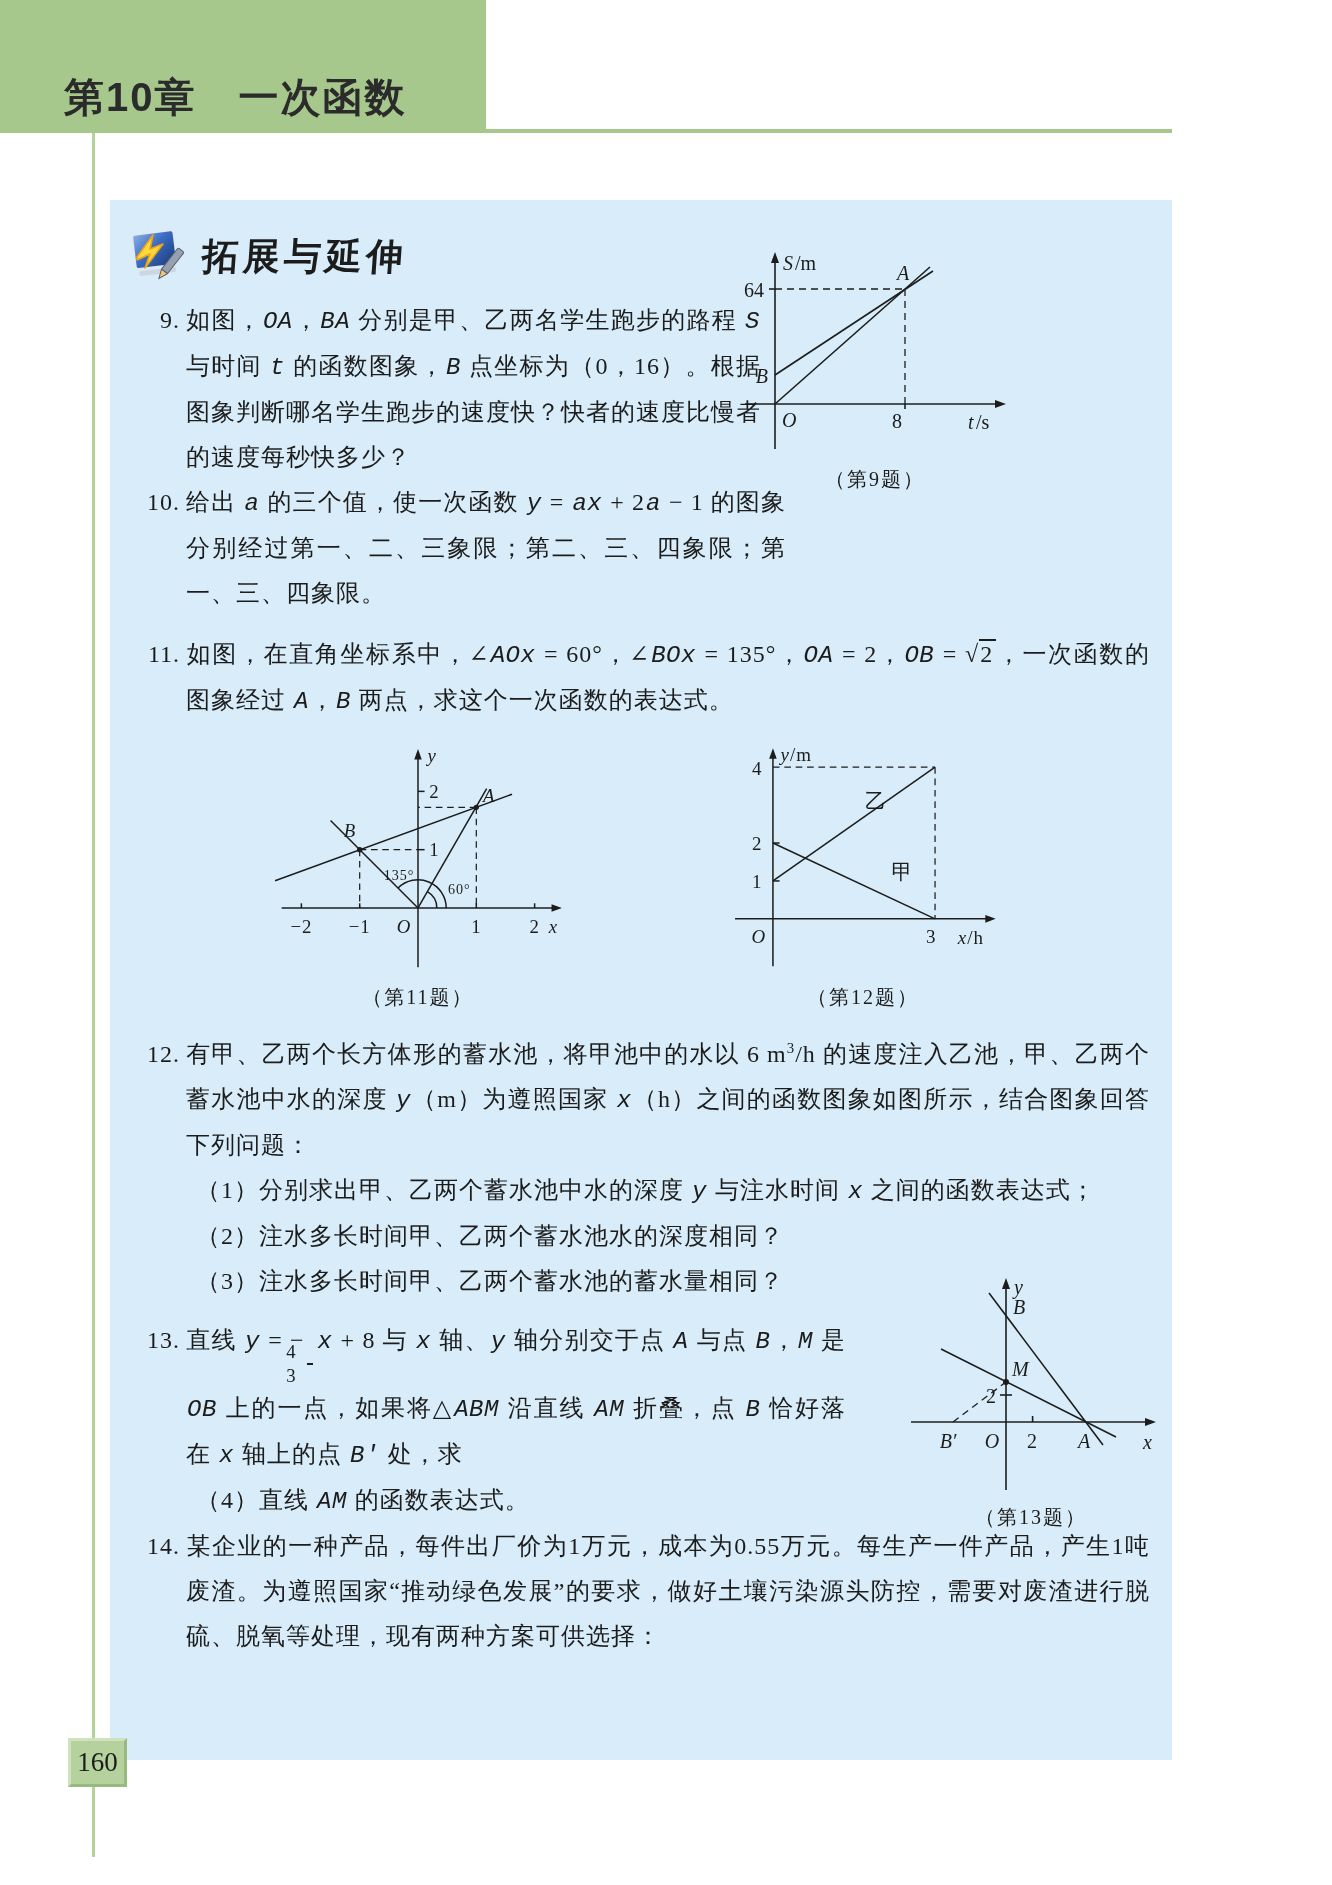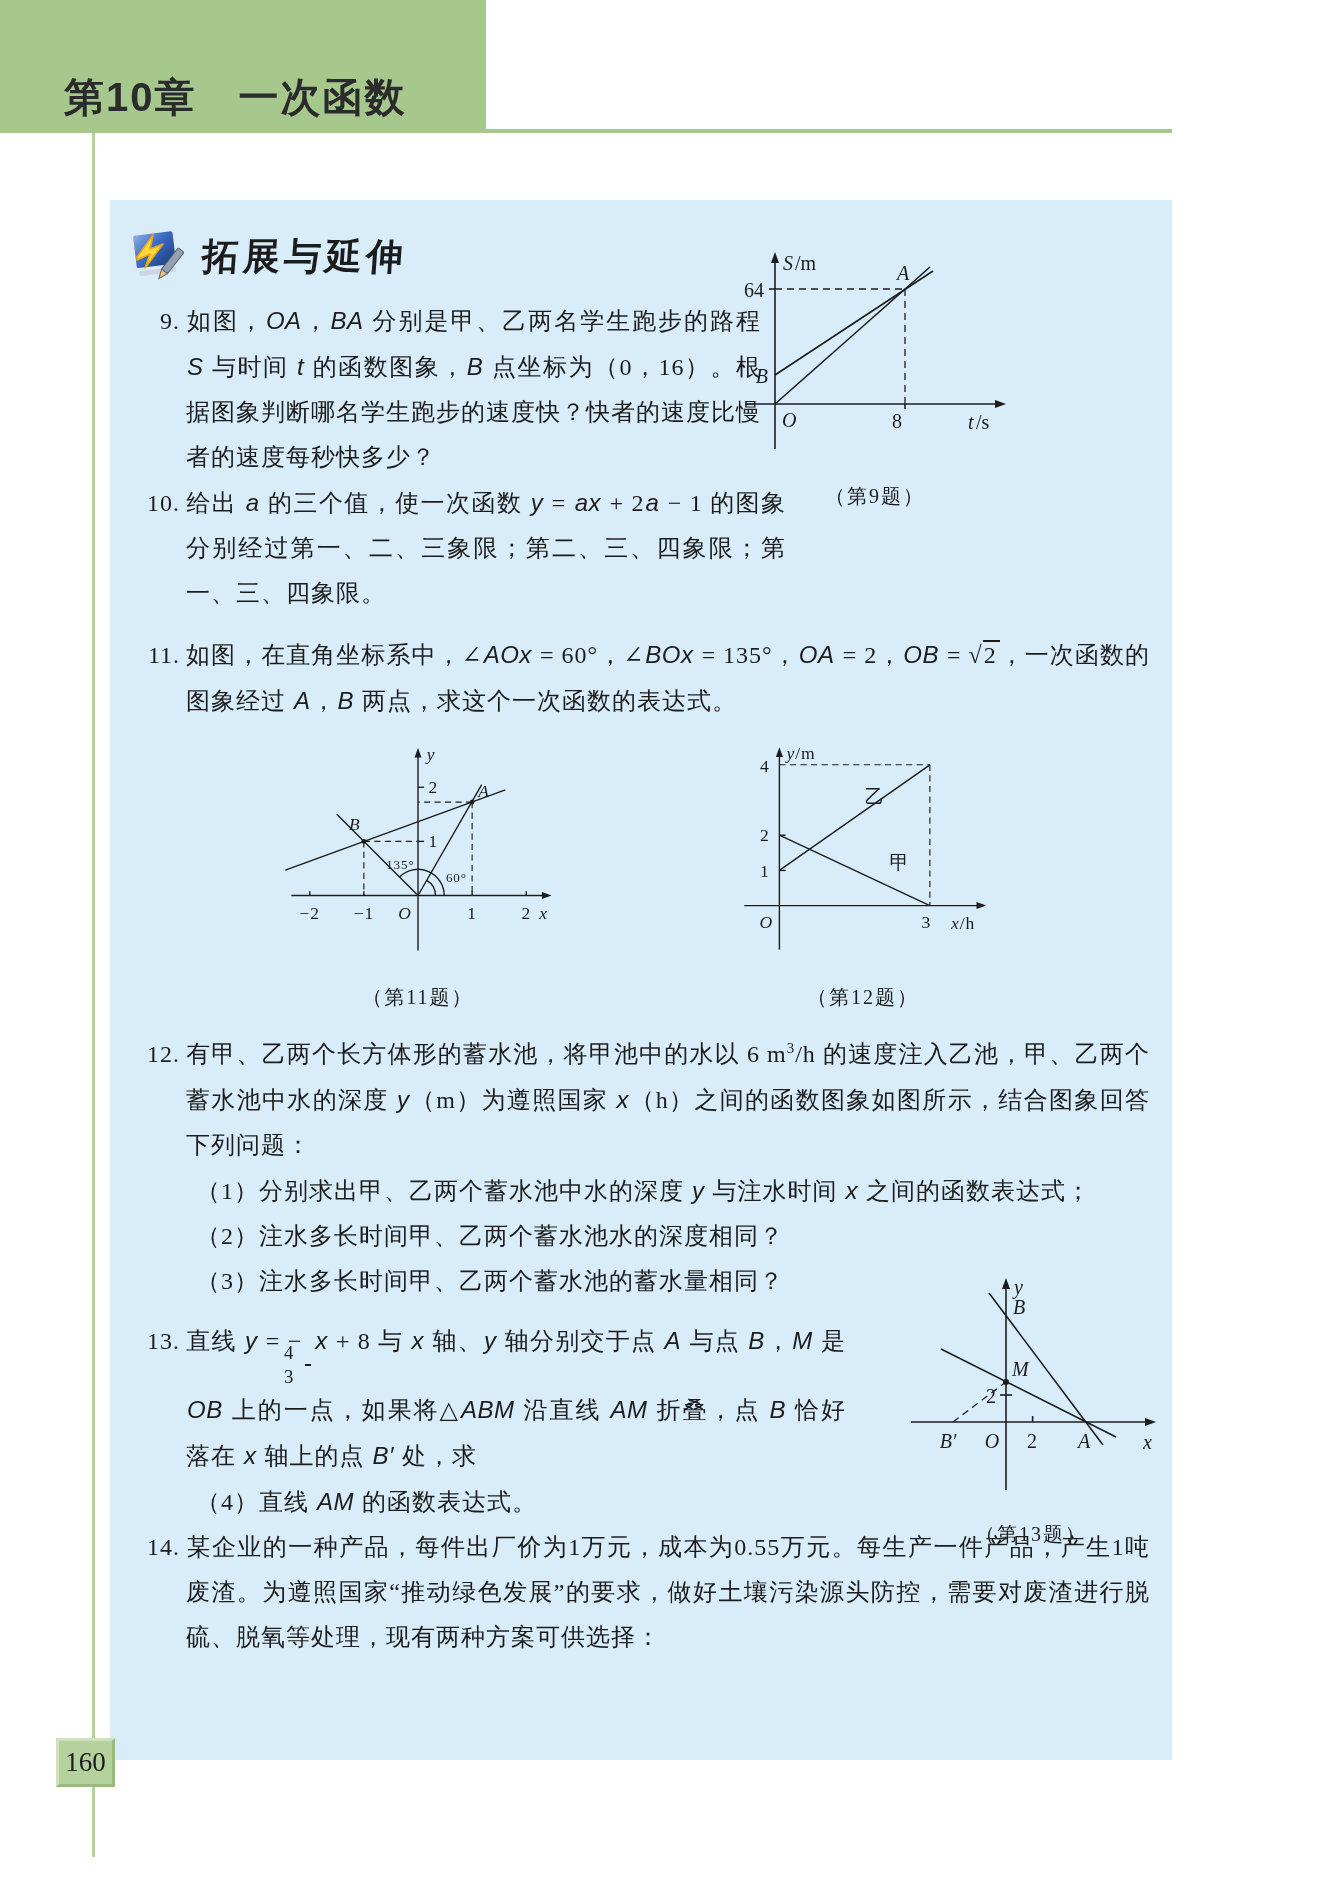--- a/index.html
+++ b/index.html
@@ -11,21 +11,21 @@
   
   .chapter-band{position:absolute;left:0;top:0;width:486px;height:129px;background:#a6c88d;}
   .chapter-title{
     position:absolute;left:64px;top:70px;font-family:"Liberation Sans","DejaVu Sans",sans-serif;
     font-weight:bold;font-size:40px;color:#2b2b2b;letter-spacing:2px;white-space:nowrap;
   }
   .top-rule{position:absolute;left:0;top:129px;width:1172px;height:4px;background:#a6c88d;}
   .left-rule{position:absolute;left:92px;top:133px;width:3px;height:1724px;background:#b4d29c;}
   
   .page-num{
-    position:absolute;left:56px;top:1738px;width:59px;height:49px;background:#b5d19e;
+    position:absolute;left:68px;top:1738px;width:59px;height:49px;background:#b5d19e;
     border-top:3px solid #cfe2bd;border-left:3px solid #cfe2bd;
     border-right:3px solid #98ba7f;border-bottom:3px solid #98ba7f;
     box-sizing:border-box;display:flex;align-items:center;justify-content:center;
     font-size:27px;color:#1c1c1c;
   }
   
   .panel{position:absolute;left:110px;top:200px;width:1062px;height:1560px;background:#d8edf9;}
   
   .section-head{position:absolute;left:16px;top:26px;display:flex;align-items:center;}
   .section-title{font-size:37px;font-weight:900;letter-spacing:4px;margin-left:14px;
@@ -33,37 +33,37 @@
   
   .problems{position:absolute;left:38px;top:98px;width:1002px;font-size:24px;line-height:45px;
     letter-spacing:1px;text-align:justify;}
   .problem{padding-left:0;}
   .pnum{display:inline-block;width:38px;margin-left:-0px;text-align:right;padding-right:6px;box-sizing:border-box;}
   .problem{padding-left:38px;text-indent:-38px;}
   .problem .sub, .problem .plan{text-indent:0;}
   .sub{padding-left:10px;}
   .plan{position:relative;padding-left:105px;}
   .plan-label{position:absolute;left:22px;top:0;}
-  .m{font-style:italic;font-family:Liberation Sans, sans-serif;letter-spacing:0.5px;padding:0 1px;}
+  .m{font-style:italic;font-family:Liberation Mono, monospace;letter-spacing:0.5px;padding:0 1px;}
   .sup{vertical-align:super;font-size:0.62em;line-height:0;}
   .frac{display:inline-flex;flex-direction:column;vertical-align:-0.55em;text-align:center;
     font-size:0.78em;line-height:1.15;margin:0 3px;}
   .frac .fn{border-bottom:2px solid #1c1c1c;padding:0 3px;display:block;}
   .frac .fd{display:block;padding:0 3px;}
   .sq{white-space:nowrap;}
   .sq .rad{font-style:normal;}
   .sq .val{border-top:2px solid #1c1c1c;padding:0 3px 0 1px;}
   .p9{width:575px;}
   .p10{width:600px;}
   .p11{margin-top:16px;}
   .p13{margin-top:14px;width:660px;}
   
   .figrow{display:flex;margin-top:10px;margin-bottom:12px;padding-left:105px;gap:130px;height:286px;text-indent:0;}
   .figblock{display:flex;flex-direction:column;align-items:center;}
-  .figcaption{font-size:20px;letter-spacing:2px;margin-top:21px;text-align:center;}
+  .figcaption{font-size:20px;letter-spacing:2px;margin-top:4px;text-align:center;}
   .fig-abs{position:absolute;display:flex;flex-direction:column;align-items:center;}
   .fig9-pos{left:620px;top:44px;width:290px;}
   .fig13-pos{left:786px;top:1072px;width:270px;}
   svg text{font-family:"Liberation Serif","DejaVu Serif",serif;fill:#1c1c1c;}
   .tit{font-style:italic;}
   .axisline{stroke:#1c1c1c;stroke-width:1.6;fill:none;}
   .gline{stroke:#1c1c1c;stroke-width:1.6;fill:none;}
   .dline{stroke:#1c1c1c;stroke-width:1.3;fill:none;stroke-dasharray:7 5;}
   .arrow{fill:#1c1c1c;stroke:none;}
   .dot{fill:#1c1c1c;}

